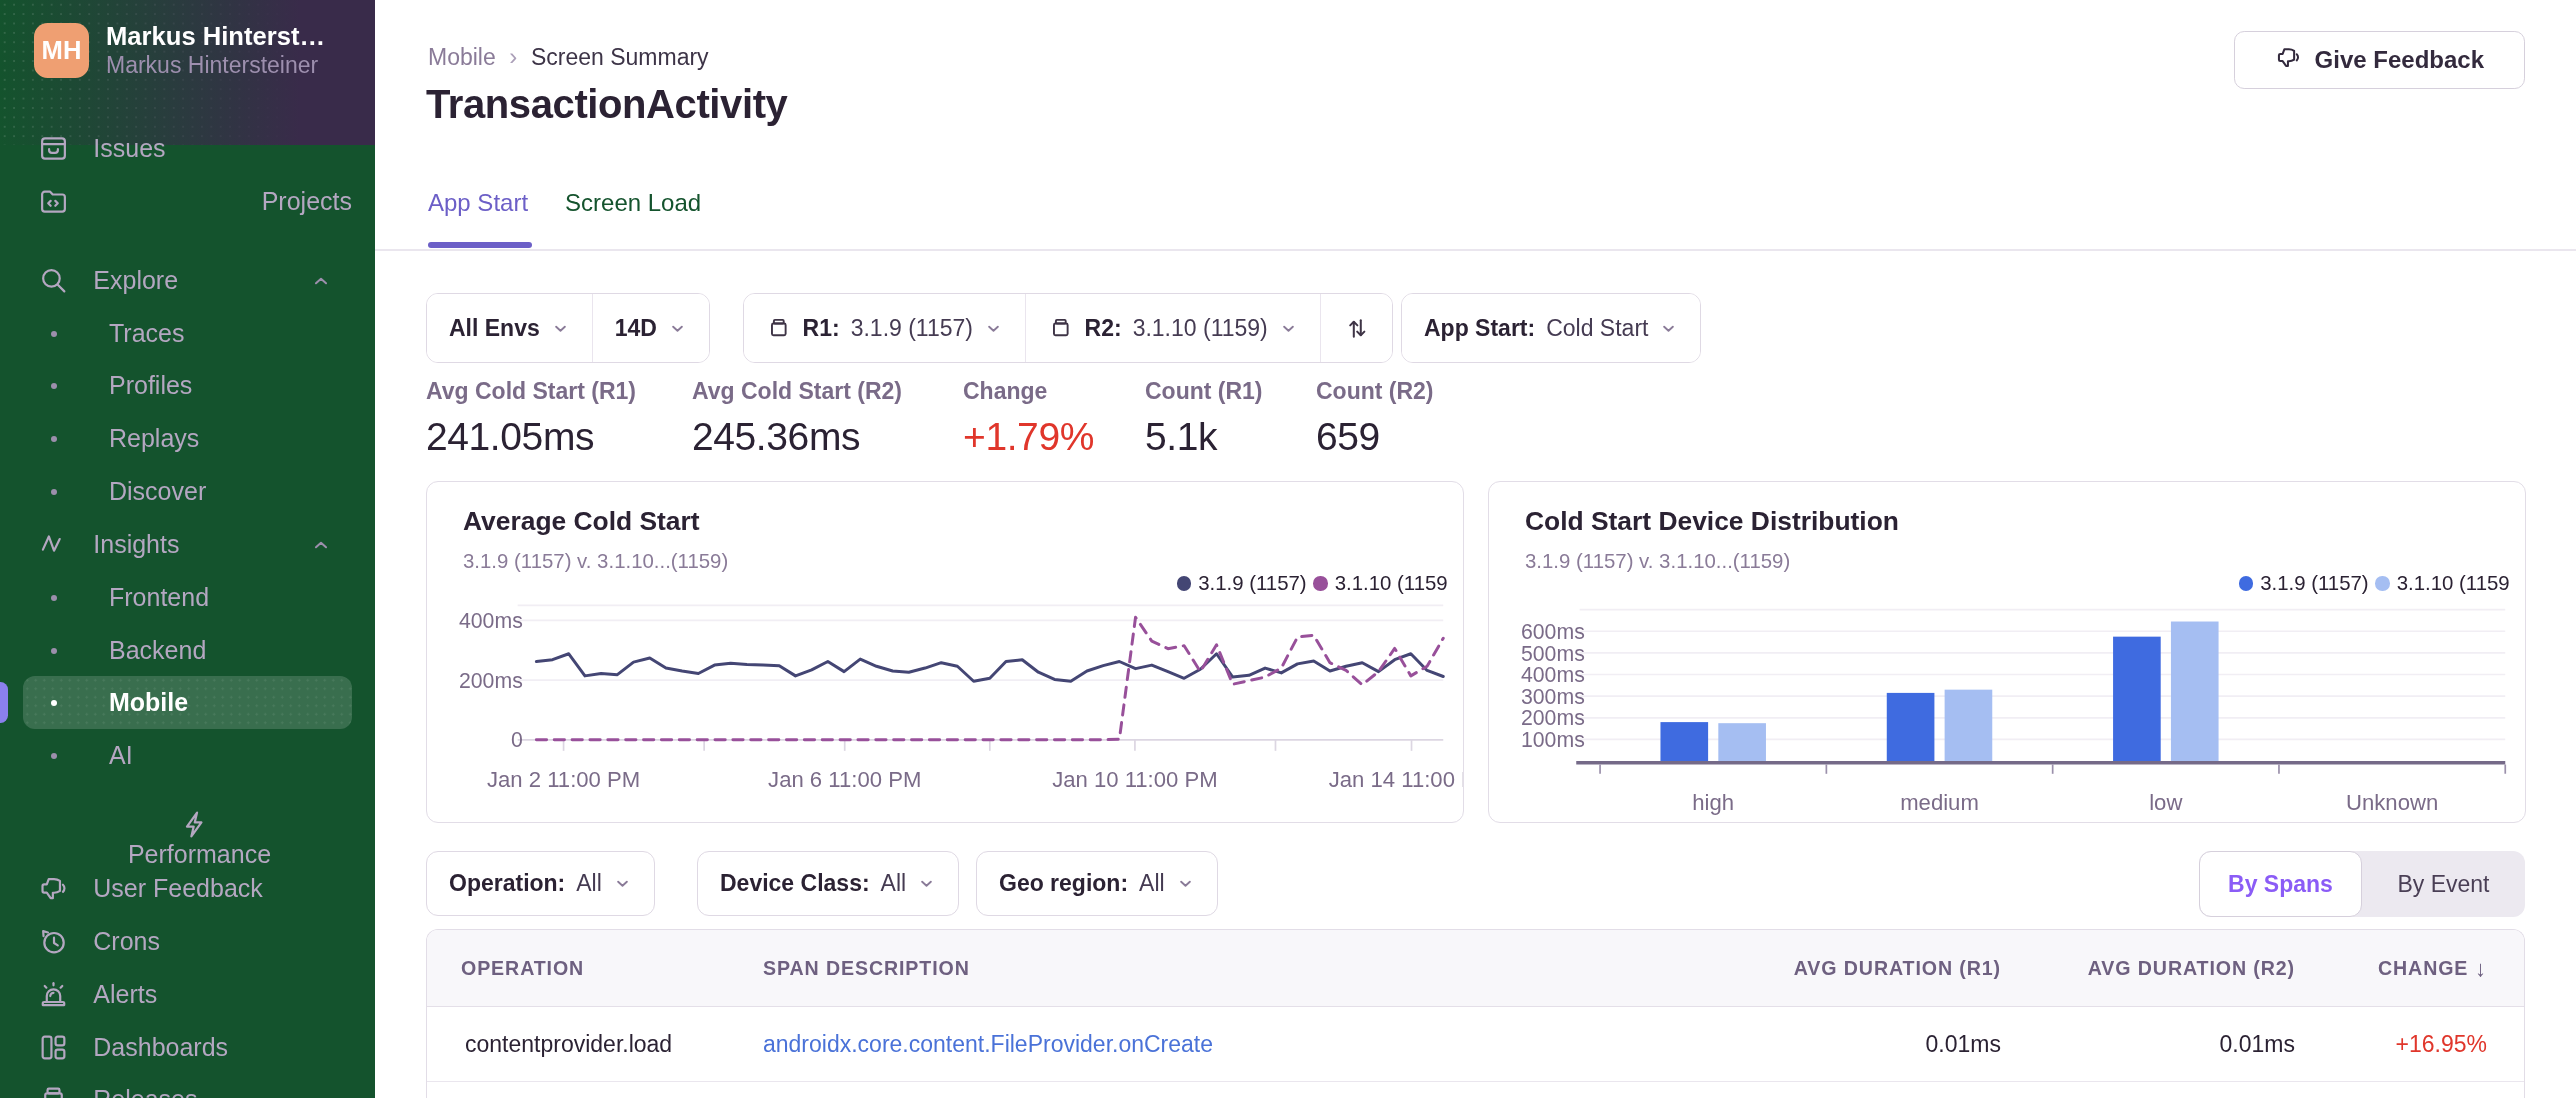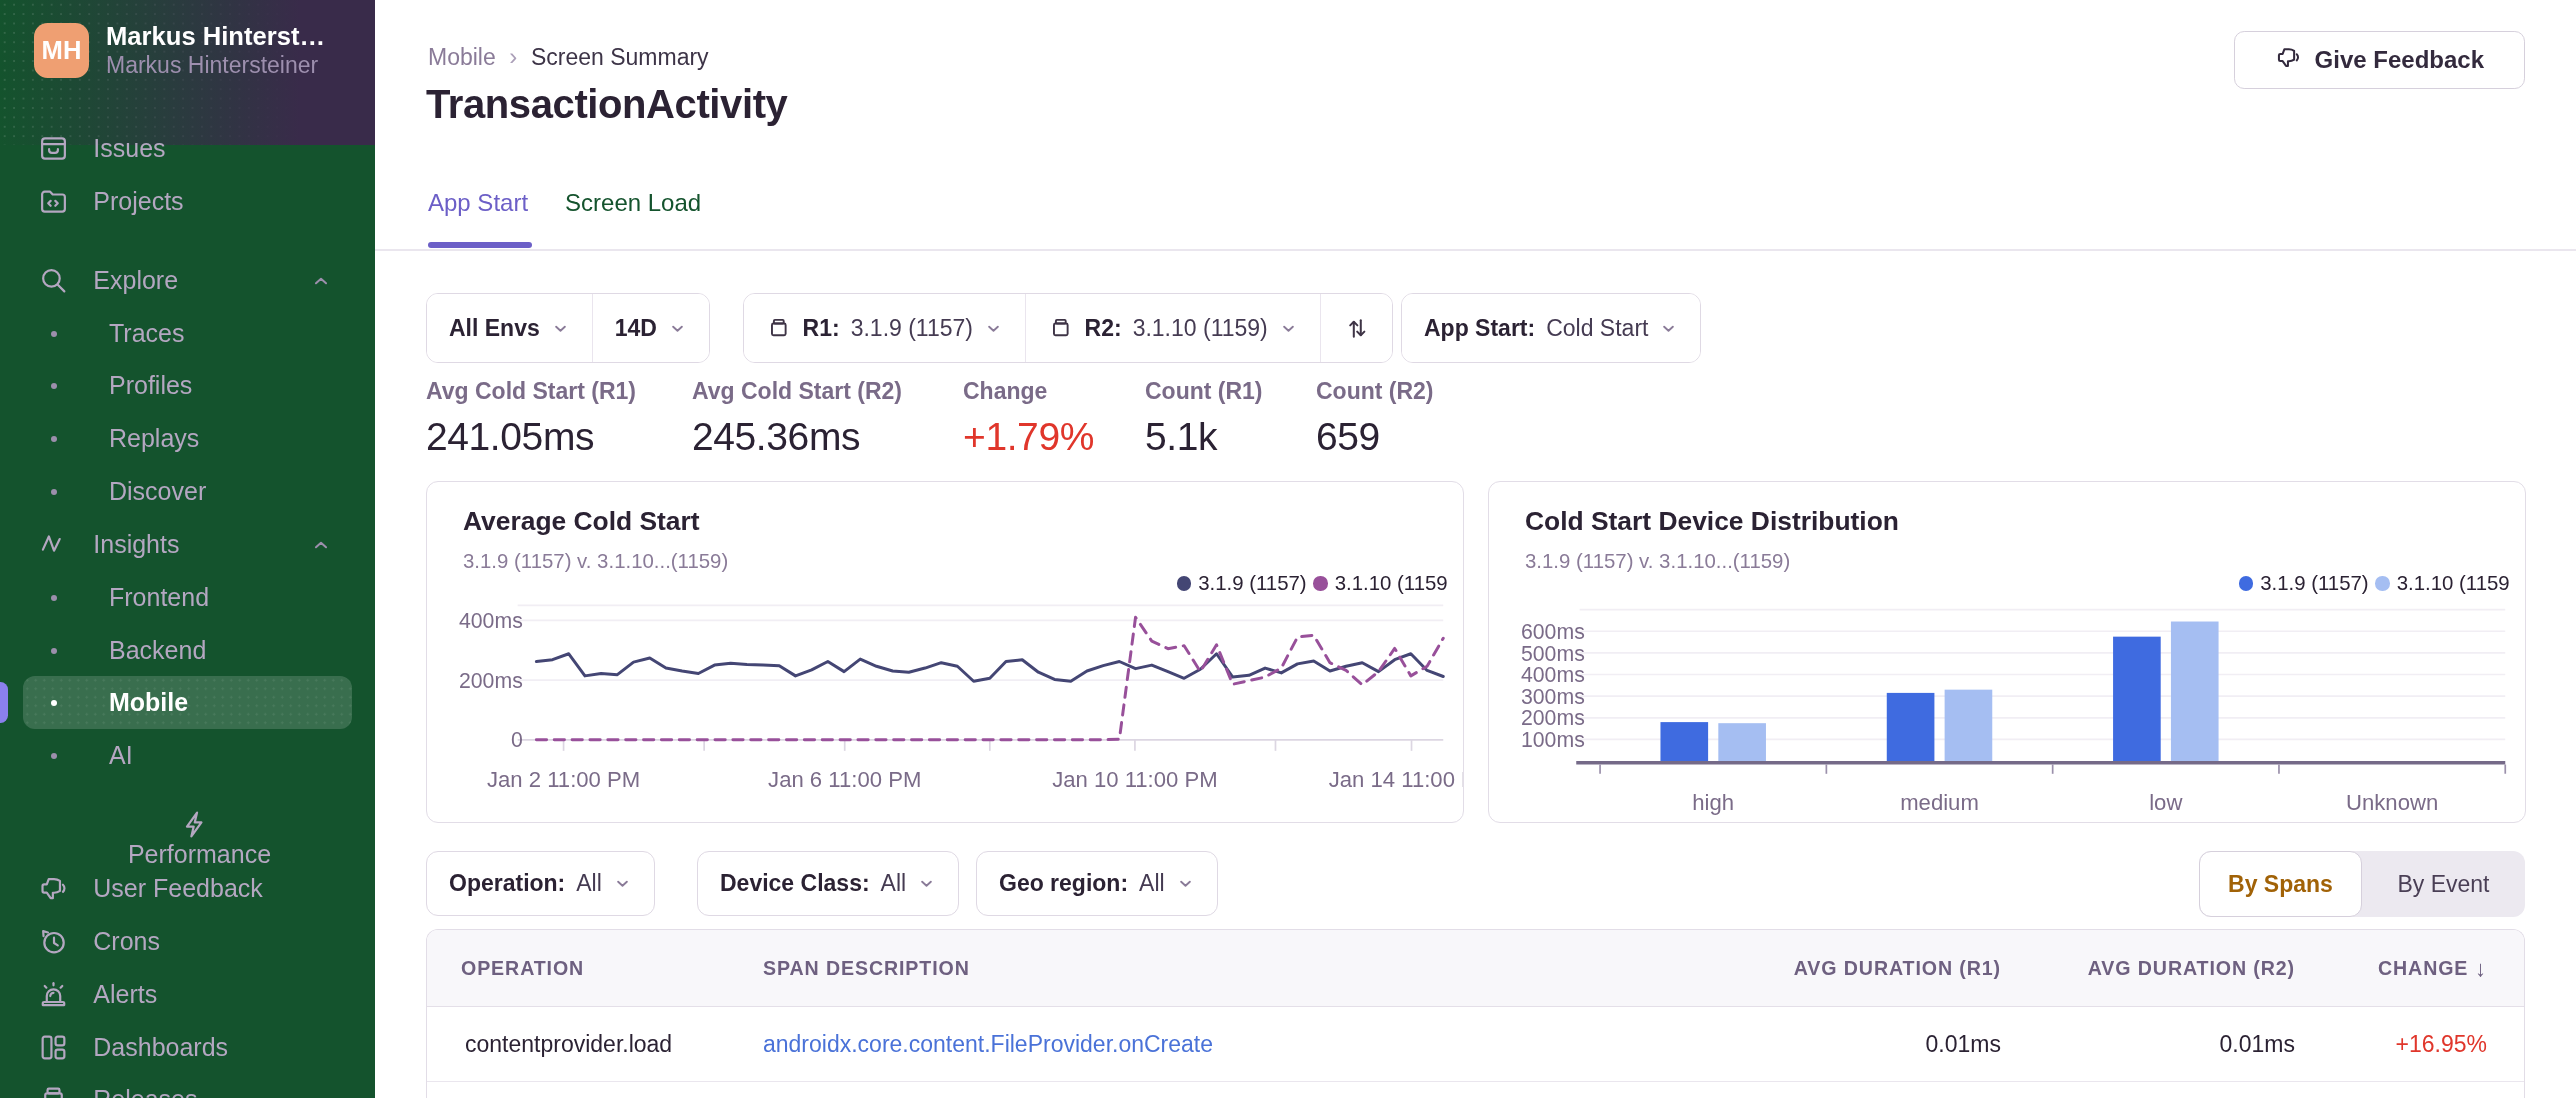--- a/index.html
+++ b/index.html
@@ -65,21 +65,21 @@
   .legend .ldot { width:14.5px; height:14.5px; border-radius:50%; flex:0 0 auto; }
   .chart-host { position:absolute; inset:0; }
   .chart-host svg { position:absolute; left:0; top:0; }
   .chart-host text { font-family:"Liberation Sans","DejaVu Sans",sans-serif; }
 
   
   .sf-chip { position:absolute; top:851px; height:65px; background:#fff; border:1.7px solid #dfd9e4; border-radius:12px; display:flex; align-items:center; gap:11px; padding:0 22px; font-size:23px; cursor:pointer; }
   .sf-chip b { color:#2b2233; } .sf-chip .val { color:#453b52; }
   .segmented { position:absolute; top:851px; right:51px; height:66px; display:flex; background:#ece9f0; border-radius:12px; }
   .seg { height:66px; display:flex; align-items:center; justify-content:center; width:163px; font-size:23px; color:#4a3f55; cursor:pointer; border-radius:12px; }
-  .seg.active { background:#fff; border:1.7px solid #d6d0dc; font-weight:700; color:#a16207; }
+  .seg.active { background:#fff; border:1.7px solid #d6d0dc; font-weight:700; color:#8b5cf6; }
 
   
   .spans-table { position:absolute; left:51px; right:51px; top:929px; height:179px; border:1.7px solid #e2dde7; border-bottom:none; border-radius:12px 12px 0 0; overflow:hidden; background:#fff; }
   .thead { position:relative; height:77px; background:#f8f7fa; border-bottom:1.7px solid #e4dfe8; }
   .th { position:absolute; top:0; height:77px; display:flex; align-items:center; font-size:19.6px; font-weight:700; letter-spacing:0.9px; color:#6e6080; white-space:nowrap; }
   .trow { position:relative; height:75px; border-bottom:1.7px solid #eae6ee; background:#fff; }
   .td { position:absolute; top:0; height:75px; display:flex; align-items:center; font-size:23px; color:#2b2233; white-space:nowrap; }
   .td.link { color:#4a72d8; cursor:pointer; }
   .td.red { color:#e0362b; }
   .sort-arrow { font-size:22px; margin-left:6.8px; color:#6e6080; }
@@ -102,21 +102,21 @@
         <div class="nav-item" style="top: 122px;">
           <span class="nico">
             <svg width="31" height="31" viewBox="0 0 24 24" fill="none" stroke="currentColor" stroke-width="1.7" stroke-linecap="round" stroke-linejoin="round">
               <rect x="3.2" y="4.2" width="17.6" height="15.6" rx="2.2"></rect>
               <path d="M3.2 8.6h17.6"></path>
               <path d="M8.6 12.4v.8a2.2 2.2 0 0 0 2.2 2.2h2.4a2.2 2.2 0 0 0 2.2-2.2v-.8"></path>
             </svg>
           </span>
           <span class="nlabel">Issues</span>
         </div>
-        <div class="nav-item" style="top: 175px;">
+        <div class="nav-item" style="top: 175px; justify-content: space-between;">
           <span class="nico">
             <svg width="31" height="31" viewBox="0 0 24 24" fill="none" stroke="currentColor" stroke-width="1.7" stroke-linecap="round" stroke-linejoin="round">
               <path d="M3.2 6.4a2 2 0 0 1 2-2h4.2l2 2.2h7.4a2 2 0 0 1 2 2v9.2a2 2 0 0 1-2 2H5.2a2 2 0 0 1-2-2z"></path>
               <path d="m9.8 11.5-1.9 1.9 1.9 1.9"></path>
               <path d="m13.4 11.5 1.9 1.9-1.9 1.9"></path>
             </svg>
           </span>
           <span class="nlabel">Projects</span>
         </div>
         <div class="nav-item" style="top: 254px;">

